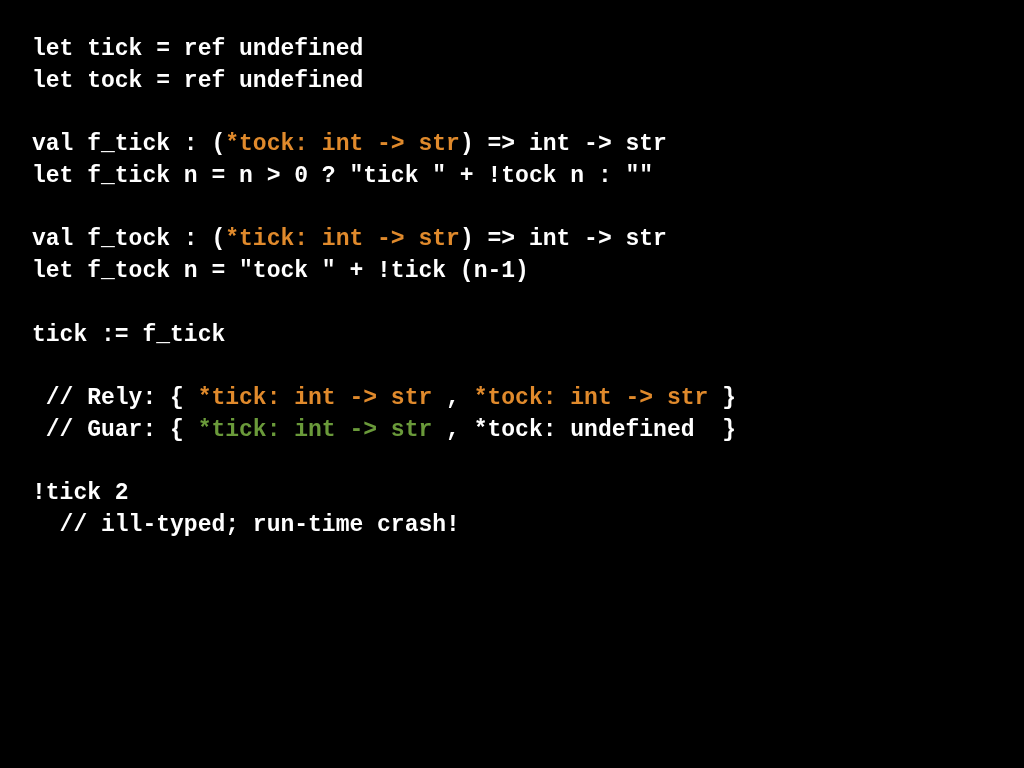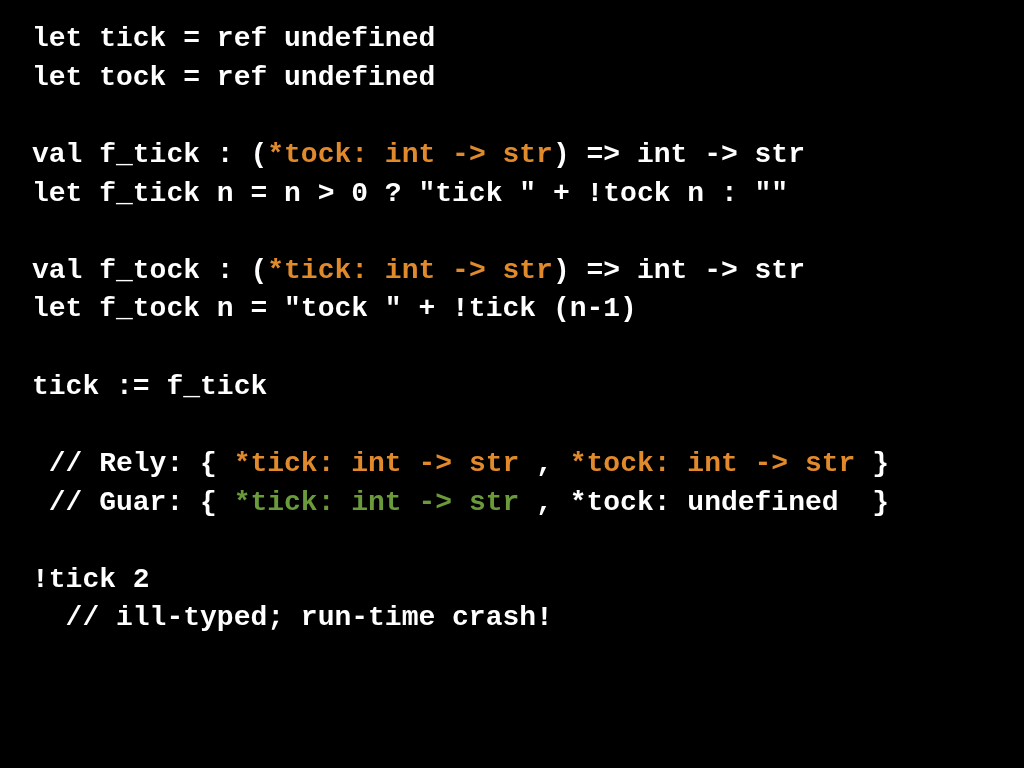--- a/index.html
+++ b/index.html
@@ -7,23 +7,23 @@
     padding: 0;
     width: 1024px;
     height: 768px;
     background: #000000;
     overflow: hidden;
   }
   .slide {
     box-sizing: border-box;
     width: 1024px;
     height: 677px;
-    padding: 20px 32px;
+    padding: 34px 32px;
     font-family: "Consolas", "Menlo", "Courier New", monospace;
-    font-size: 28px;
+    font-size: 23px;
     line-height: 1.38;
     color: #ffffff;
     font-weight: bold;
     white-space: pre;
   }
   .hl-orange { color: #e08a2c; }
   .hl-green  { color: #6a9a3a; }
 </style>
 </head>
 <body>

